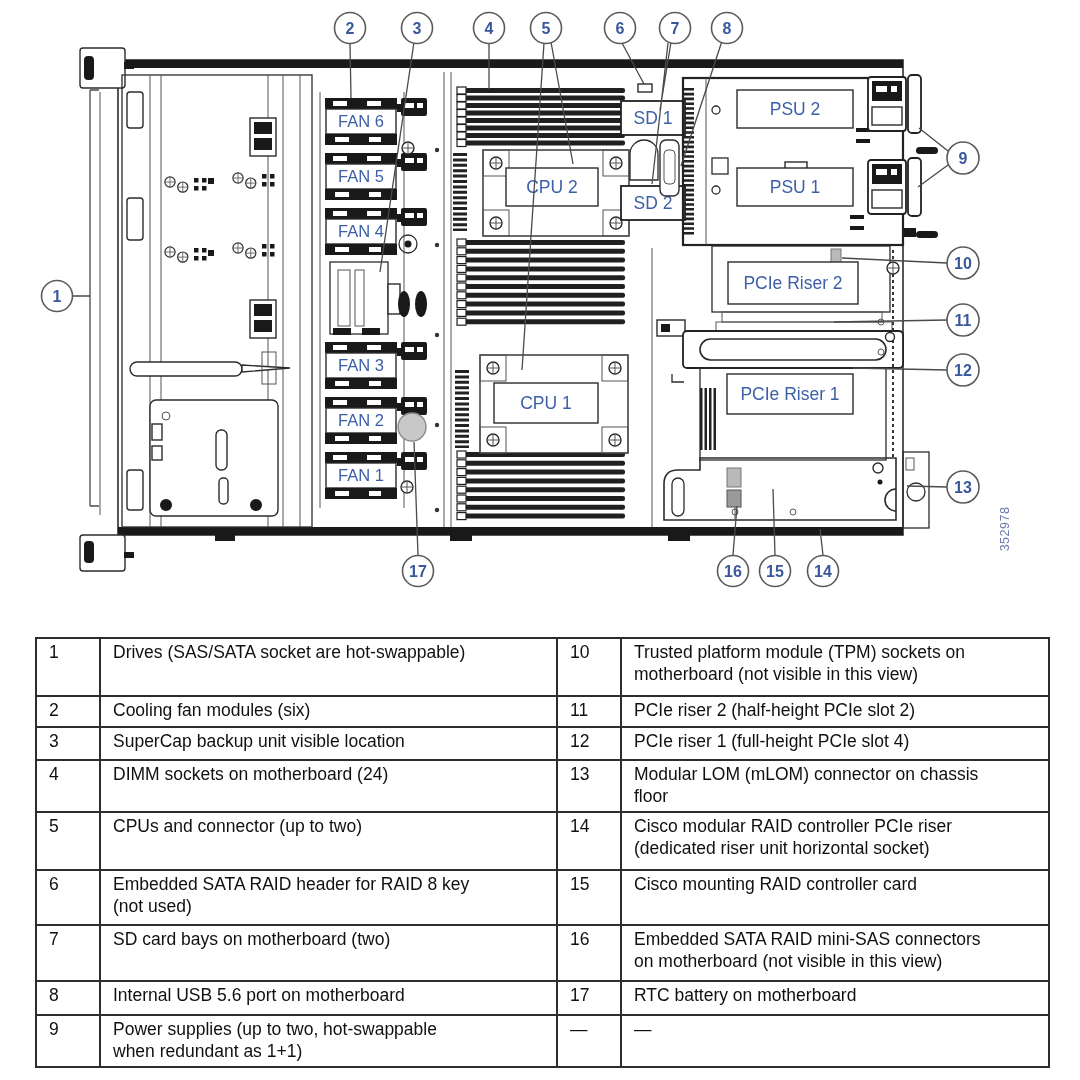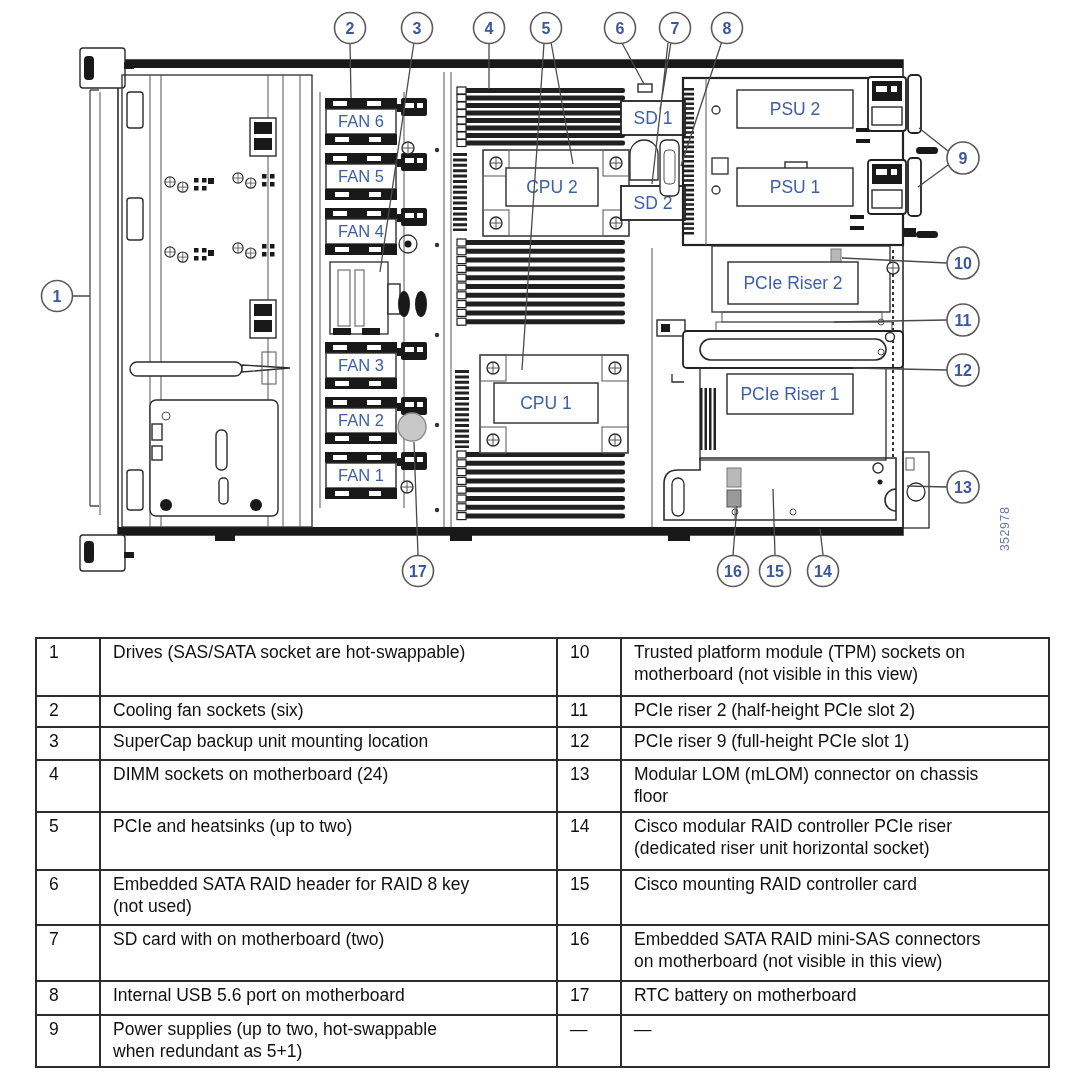--- a/index.html
+++ b/index.html
@@ -457,67 +457,67 @@
   <tbody>
     <tr class="h58">
       <td>1</td>
       <td>Drives (SAS/SATA socket are hot-swappable)</td>
       <td>10</td>
       <td>Trusted platform module (TPM) sockets on
 motherboard (not visible in this view)</td>
     </tr>
     <tr class="h31">
       <td>2</td>
-      <td>Cooling fan sockets (six)</td>
+      <td>Cooling fan modules (six)</td>
       <td>11</td>
       <td>PCIe riser 2 (half-height PCIe slot 2)</td>
     </tr>
     <tr class="h33">
       <td>3</td>
-      <td>SuperCap backup unit mounting location</td>
+      <td>SuperCap backup unit visible location</td>
       <td>12</td>
-      <td>PCIe riser 9 (full-height PCIe slot 1)</td>
+      <td>PCIe riser 1 (full-height PCIe slot 4)</td>
     </tr>
     <tr class="h52">
       <td>4</td>
       <td>DIMM sockets on motherboard (24)</td>
       <td>13</td>
       <td>Modular LOM (mLOM) connector on chassis
 floor</td>
     </tr>
     <tr class="h58">
       <td>5</td>
-      <td>PCIe and heatsinks (up to two)</td>
+      <td>CPUs and connector (up to two)</td>
       <td>14</td>
       <td>Cisco modular RAID controller PCIe riser
 (dedicated riser unit horizontal socket)</td>
     </tr>
     <tr class="h55">
       <td>6</td>
       <td>Embedded SATA RAID header for RAID 8 key
 (not used)</td>
       <td>15</td>
       <td>Cisco mounting RAID controller card</td>
     </tr>
     <tr class="h56">
       <td>7</td>
-      <td>SD card with on motherboard (two)</td>
+      <td>SD card bays on motherboard (two)</td>
       <td>16</td>
       <td>Embedded SATA RAID mini-SAS connectors
 on motherboard (not visible in this view)</td>
     </tr>
     <tr class="h34">
       <td>8</td>
       <td>Internal USB 5.6 port on motherboard</td>
       <td>17</td>
       <td>RTC battery on motherboard</td>
     </tr>
     <tr class="h52">
       <td>9</td>
       <td>Power supplies (up to two, hot-swappable
-when redundant as 5+1)</td>
+when redundant as 1+1)</td>
       <td>—</td>
       <td>—</td>
     </tr>
   </tbody>
 </table>
 
 </div>
 
 </body></html>

